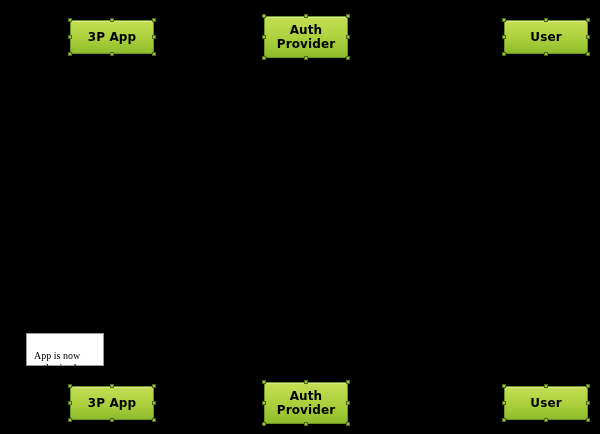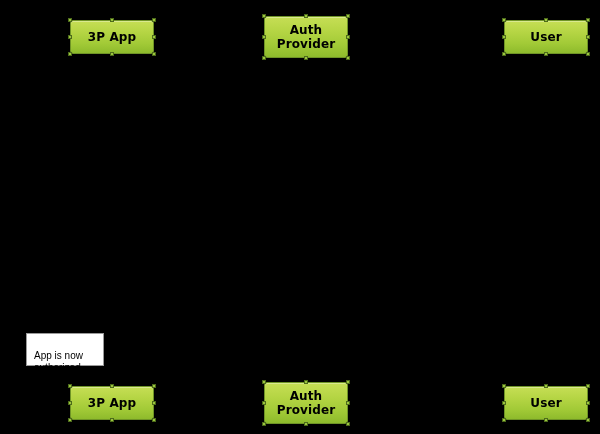--- a/index.html
+++ b/index.html
@@ -71,21 +71,21 @@
     position: absolute;
     box-sizing: border-box;
     background: #ffffff;
     border: 1px solid #9a9a9a;
     color: #000000;
     font-size: 10px;
     line-height: 12px;
     padding: 4px 5px 4px 7px;
     text-align: left;
     white-space: pre-line;
-    font-family: Liberation Sans, sans-serif;
+    font-family: Liberation Serif, serif;
   }
 </style>
 </head>
 <body>
 
 <div id="canvas">
 
   <div class="lifeline" style="left:112px; top:54px; height:332px;"></div>
   <div class="lifeline" style="left:306px; top:58px; height:324px;"></div>
   <div class="lifeline" style="left:546px; top:54px; height:332px;"></div>

